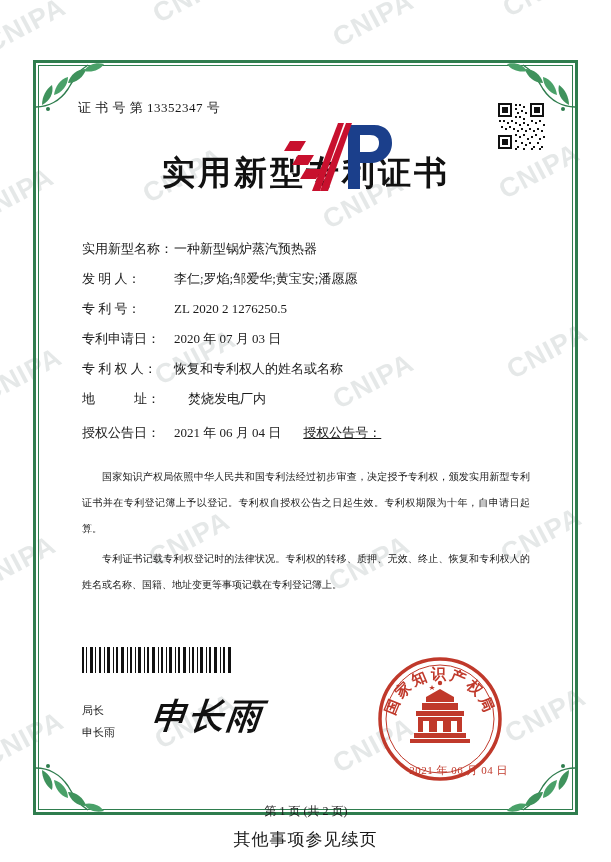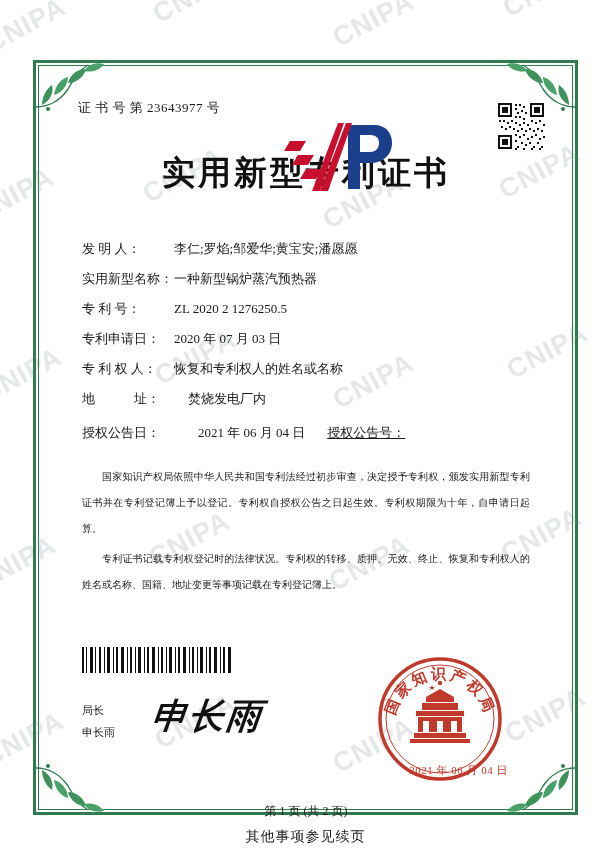--- a/index.html
+++ b/index.html
@@ -220,21 +220,21 @@
     text-align: center;
     font-size: 12px;
   }
 
   .footer-note {
     position: absolute;
     left: 0;
     right: 0;
     top: 828px;
     text-align: center;
-    font-size: 14px;
+    font-size: 17px;
     z-index: 4;
     letter-spacing: 1px;
   }
 </style>
 </head>
 <body>
 
 <div class="watermark-layer" id="wm-layer">
     <div class="wm" style="left: -18px; top: 10px;">CNIPA</div>
     <div class="wm" style="left: 150px; top: -20px;">CNIPA</div>
@@ -299,21 +299,21 @@
       <path d="M8 44 C16 40 20 32 18 24 C12 28 8 36 8 44 Z" fill="#3f925c"></path>
       <path d="M20 34 C28 32 34 24 34 16 C26 18 21 26 20 34 Z" fill="#4aa169"></path>
       <path d="M34 22 C42 22 50 16 52 8 C43 8 36 14 34 22 Z" fill="#3f925c"></path>
       <path d="M50 10 C58 12 66 9 70 3 C63 1 54 3 50 10 Z" fill="#4aa169"></path>
       <circle cx="14" cy="48" r="2" fill="#2f7d4e"></circle>
     </svg>
   </div>
 
   <div class="content">
 
-    <div class="cert-no">证 书 号 第 23643977 号</div>
+    <div class="cert-no">证 书 号 第 13352347 号</div>
 
     <div class="logo">
       <svg width="116" height="72" viewBox="0 0 116 72">
         <path d="M66 4 L92 4 C104 4 110 12 110 22 C110 34 101 42 88 42 L78 42 L78 68 L66 68 Z" fill="#1b3f8b"></path>
         <path d="M78 14 L88 14 C94 14 97 17 97 22 C97 27 94 31 88 31 L78 31 Z" fill="#ffffff"></path>
         <path d="M64 2 L70 2 L46 70 L38 70 Z" fill="#c8102e"></path>
         <path d="M56 2 L62 2 L38 70 L30 70 Z" fill="#c8102e"></path>
         <path d="M8 20 L24 20 L18 30 L2 30 Z" fill="#c8102e"></path>
         <path d="M16 34 L32 34 L26 44 L10 44 Z" fill="#c8102e"></path>
         <path d="M24 48 L40 48 L34 58 L18 58 Z" fill="#c8102e"></path>
@@ -387,47 +387,47 @@
           <rect x="35" y="47" width="2" height="2"></rect>
             <rect x="43" y="47" width="2" height="2"></rect>
         </g>
       </svg>
     </div>
 
     <div class="title">实用新型专利证书</div>
 
     <div class="fields" id="fields-list">
         <div class="field-row">
+          <span class="field-label">实用新型名称：</span>
+          <span class="field-value">一种新型锅炉蒸汽预热器</span>
+        </div>
+        <div class="field-row">
           <span class="field-label spaced">发 明 人：</span>
           <span class="field-value">李仁;罗焰;邹爱华;黄宝安;潘愿愿</span>
-        </div>
-        <div class="field-row">
-          <span class="field-label">实用新型名称：</span>
-          <span class="field-value">一种新型锅炉蒸汽预热器</span>
         </div>
         <div class="field-row">
           <span class="field-label spaced">专 利 号：</span>
           <span class="field-value">ZL 2020 2 1276250.5</span>
         </div>
         <div class="field-row">
           <span class="field-label">专利申请日：</span>
           <span class="field-value">2020 年 07 月 03 日</span>
         </div>
         <div class="field-row">
           <span class="field-label spaced">专 利 权 人：</span>
           <span class="field-value">恢复和专利权人的姓名或名称</span>
         </div>
         <div class="field-row">
           <span class="field-label spaced">地　　　址：</span>
           <span class="field-value"><span class="sub-line">焚烧发电厂内</span></span>
         </div>
       </div>
 
     <div class="fields two-col" style="margin-top:6px; line-height:26px;">
-      <div class="col-a" style="display:flex;gap:24px;">
+      <div class="col-a" style="display:flex;">
         <span class="field-label">授权公告日：</span>
         <span class="field-value">2021 年 06 月 04 日</span>
       </div>
       <div class="col-b" style="display:flex;">
         <span>授权公告号：</span>
       </div>
     </div>
 
     <div class="paragraphs" id="paragraphs">
         <p>国家知识产权局依照中华人民共和国专利法经过初步审查，决定授予专利权，颁发实用新型专利证书并在专利登记簿上予以登记。专利权自授权公告之日起生效。专利权期限为十年，自申请日起算。</p>

